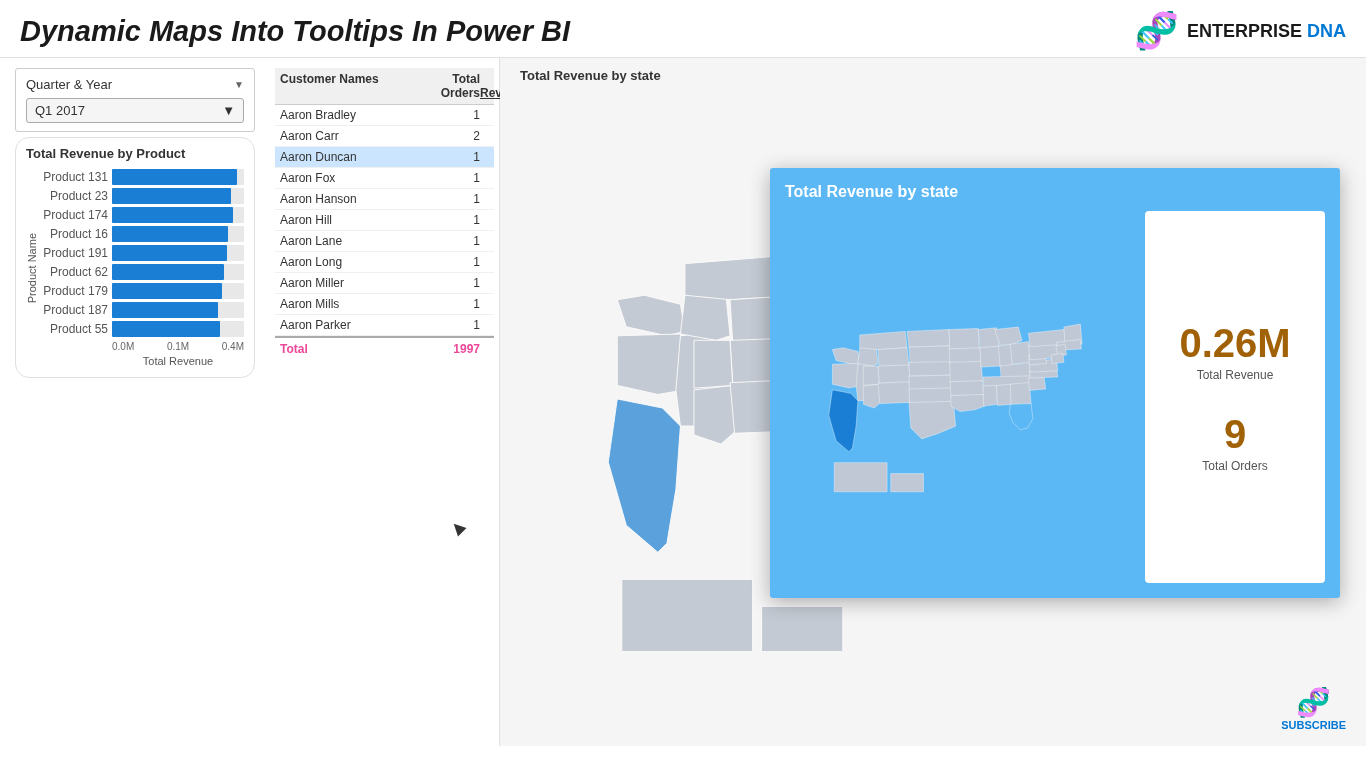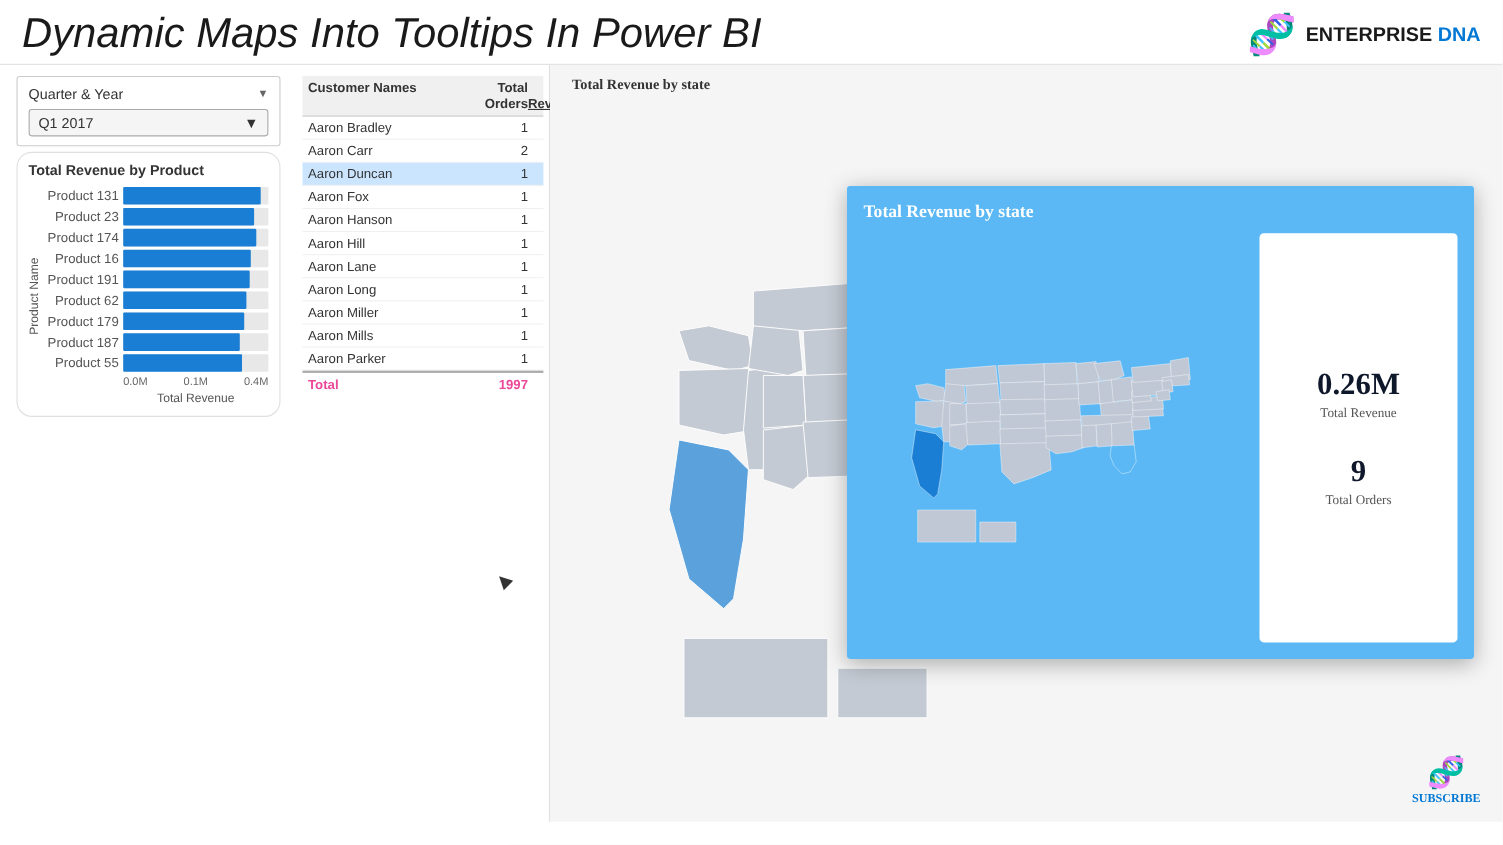--- a/index.html
+++ b/index.html
@@ -14,22 +14,22 @@
 
     
     .header {
       display: flex;
       align-items: center;
       justify-content: space-between;
       padding: 10px 20px 5px 20px;
       border-bottom: 1px solid #e0e0e0;
     }
     .header-title {
-      font-size: 38px;
-      font-weight: 400;
+      font-size: 29px;
+      font-weight: 700;
       color: #1a1a1a;
       font-style: italic;
     }
     .logo-area {
       display: flex;
       align-items: center;
       gap: 8px;
     }
     .logo-dna {
       font-size: 36px;
@@ -202,21 +202,20 @@
     .col-right {
       text-align: right;
     }
 
     
     .map-panel {
       flex: 1;
       position: relative;
       background: #f5f5f5;
       overflow: hidden;
-      font-family: Liberation Serif, serif;
     }
     .map-title {
       position: absolute;
       top: 10px;
       left: 20px;
       font-size: 13px;
       font-weight: 600;
       color: #333;
     }
 
@@ -265,23 +264,23 @@
       justify-content: center;
       gap: 30px;
       background: #fff;
       border-radius: 4px;
       padding: 20px;
     }
     .stat-block {
       text-align: center;
     }
     .stat-value {
-      font-size: 28px;
+      font-size: 40px;
       font-weight: 700;
-      color: #0f172a;
+      color: #a16207;
     }
     .stat-label {
       font-size: 12px;
       color: #555;
       margin-top: 2px;
     }
 
     
     .subscribe-area {
       position: absolute;

